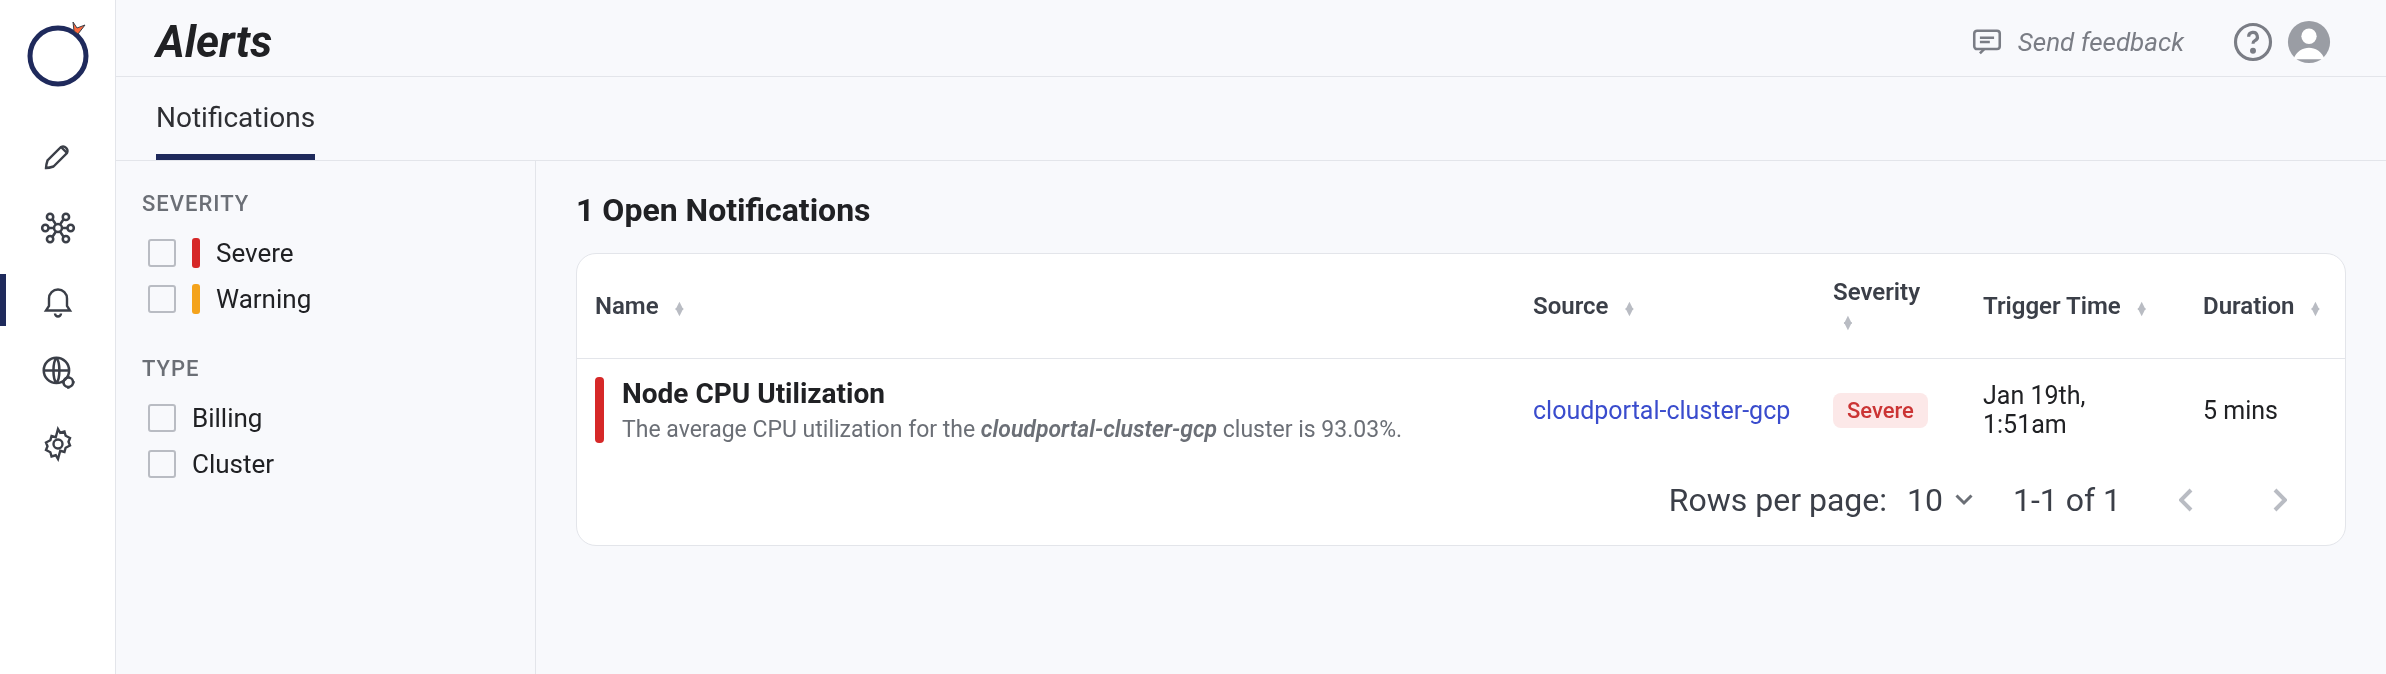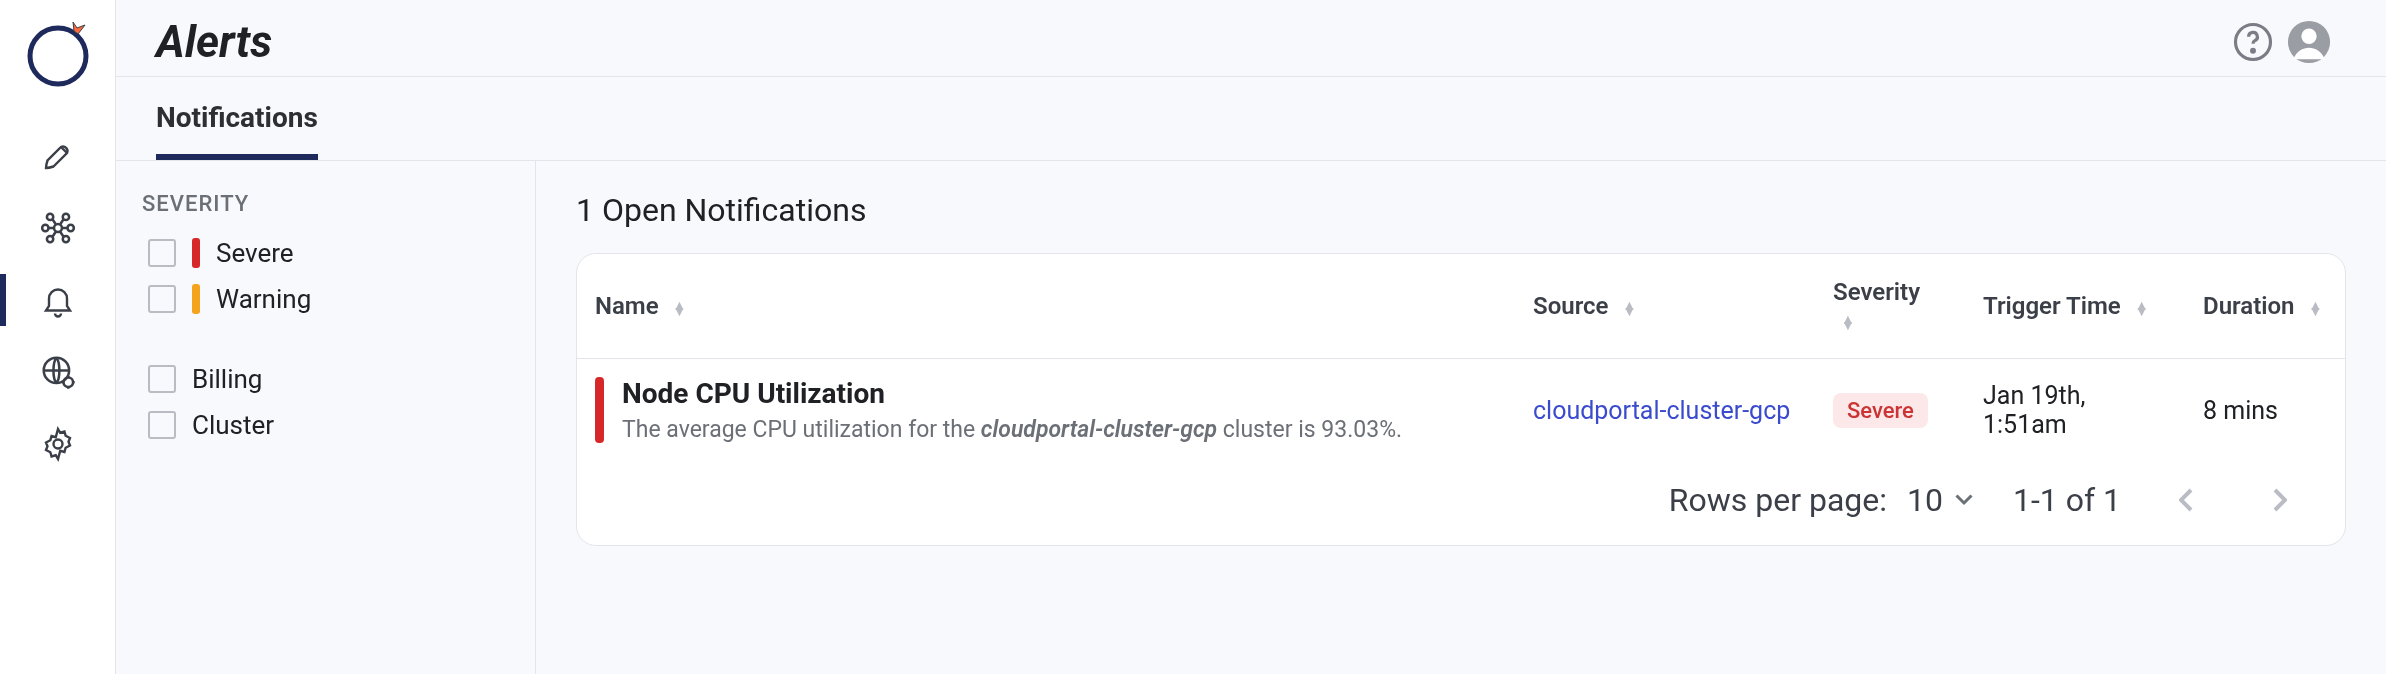--- a/index.html
+++ b/index.html
@@ -26,35 +26,35 @@
   .vnav svg{stroke:#3b3f48;}
   
   .main{flex:1;display:flex;flex-direction:column;}
   .topbar{display:flex;align-items:center;padding:16px 54px 8px 40px;border-bottom:1px solid var(--border);font-style:italic;}
   .topbar h1{font-size:44px;margin:0;font-weight:700;}
   .topbar-spacer{flex:1;}
   .topbar .feedback{display:flex;align-items:center;gap:14px;color:var(--grey-icon);font-size:26px;margin-right:36px;cursor:pointer;}
   .topbar .round-btn{width:46px;height:46px;display:flex;align-items:center;justify-content:center;margin-left:10px;}
   .tabs{display:flex;gap:60px;padding:0 40px;border-bottom:1px solid var(--border);}
   .tabs .tab{padding:24px 0 20px 0;font-size:28px;color:#2e2f33;cursor:pointer;}
-  .tabs .tab.active{border-bottom:6px solid var(--navy);font-weight:700;}
+  .tabs .tab.active{border-bottom:6px solid var(--navy);font-weight:400;}
   .body{display:flex;flex:1;}
   
   .filters{width:420px;border-right:1px solid var(--border);padding:30px 26px;}
   .filters h2{font-size:30px;font-weight:700;margin:0 0 26px 0;}
   .filters .group-label{font-size:22px;letter-spacing:1px;color:var(--text-muted);font-weight:500;margin-bottom:14px;}
   .filters .group{margin-bottom:34px;}
   .filters .frow{display:flex;align-items:center;gap:16px;padding:8px 0;font-size:26px;cursor:pointer;}
   .filters .cbox{width:28px;height:28px;border:2px solid #b9bcc3;border-radius:3px;margin-left:6px;}
   .filters .sev-bar{width:8px;height:30px;border-radius:3px;}
   .filters .sev-red{background:var(--red);}
   .filters .sev-orange{background:var(--orange);}
   
   .content{flex:1;padding:30px 40px;}
-  .content h2{font-size:32px;font-weight:400;margin:0 0 24px 0;}
+  .content h2{font-size:32px;font-weight:700;margin:0 0 24px 0;}
   .card{background:#fff;border:1px solid var(--border);border-radius:20px;overflow:hidden;}
   table{width:100%;border-collapse:collapse;}
   thead th{text-align:left;font-weight:600;font-size:24px;color:#3b3f48;padding:24px 18px;border-bottom:1px solid var(--border);}
   th .sort{display:inline-flex;flex-direction:column;margin-left:8px;vertical-align:middle;line-height:6px;color:#b9bcc3;font-size:14px;}
   tbody td{padding:18px;vertical-align:middle;font-size:25px;}
   .name-cell{display:flex;align-items:flex-start;gap:18px;}
   .row-bar{width:9px;align-self:stretch;background:var(--red);border-radius:4px;min-height:64px;}
   .name-main{font-weight:700;font-size:28px;}
   .name-desc{color:var(--text-muted);font-size:23px;margin-top:6px;}
   .name-desc em{font-style:italic;font-weight:600;}
@@ -116,20 +116,27 @@
           <path d="M12 2l1.5 2.5 2.8-.8.8 2.8L20 8l-1 2.5 1 2.5-2.9 1.5-.8 2.8-2.8-.8L12 22l-1.5-2.5-2.8.8-.8-2.8L4 16l1-2.5L4 11l2.9-1.5.8-2.8 2.8.8L12 2z"></path>
         </svg>
     </div>
   </nav>
 
   <div class="main">
 
     <div class="topbar">
       <h1>Alerts</h1>
       <div class="topbar-spacer"></div>
+      <div class="feedback">
+        <svg width="34" height="34" viewBox="0 0 24 24" fill="none" stroke="#7a7d85" stroke-width="1.8">
+            <rect x="3" y="4" width="18" height="13" rx="2"></rect>
+            <path d="M7 9h10M7 12h7M7 20l3-3"></path>
+          </svg>
+        <span>Send feedback</span>
+      </div>
       <div class="round-btn">
         <svg width="42" height="42" viewBox="0 0 24 24" fill="none" stroke="#7a7d85" stroke-width="1.8">
             <circle cx="12" cy="12" r="10"></circle>
             <path d="M9.5 9a2.5 2.5 0 1 1 3.5 2.3c-.9.4-1 .9-1 1.7"></path>
             <circle cx="12" cy="17" r="0.8" fill="#7a7d85"></circle>
           </svg>
       </div>
       <div class="round-btn">
         <svg width="46" height="46" viewBox="0 0 24 24">
             <circle cx="12" cy="12" r="11" fill="#9a9da4"></circle>
@@ -155,20 +162,21 @@
             <span>Severe</span>
           </div>
           <div class="frow">
             <span class="cbox"></span>
             <span class="sev-bar sev-orange"></span>
             <span>Warning</span>
           </div>
         </div>
 
         <div class="group">
+          <div class="group-label">TYPE</div>
           <div class="frow">
             <span class="cbox"></span>
             <span>Billing</span>
           </div>
           <div class="frow">
             <span class="cbox"></span>
             <span>Cluster</span>
           </div>
         </div>
       </aside>
@@ -211,21 +219,21 @@
                       <div class="name-main">Node CPU Utilization</div>
                       <div class="name-desc">
                         <span>The average CPU utilization for the </span><em>cloudportal-cluster-gcp</em><span> cluster is 93.03%.</span>
                       </div>
                     </div>
                   </div>
                 </td>
                 <td><a href="#" class="src-link">cloudportal-cluster-gcp</a></td>
                 <td><span class="badge">Severe</span></td>
                 <td><span>Jan 19th, 1:51am</span></td>
-                <td><span>8 mins</span></td>
+                <td><span>5 mins</span></td>
               </tr>
             </tbody>
           </table>
 
           <div class="pager">
             <div class="rpp">
               <span>Rows per page:</span>
               <span class="select">
                 <span>10</span>
                 <svg width="18" height="12" viewBox="0 0 12 8">

